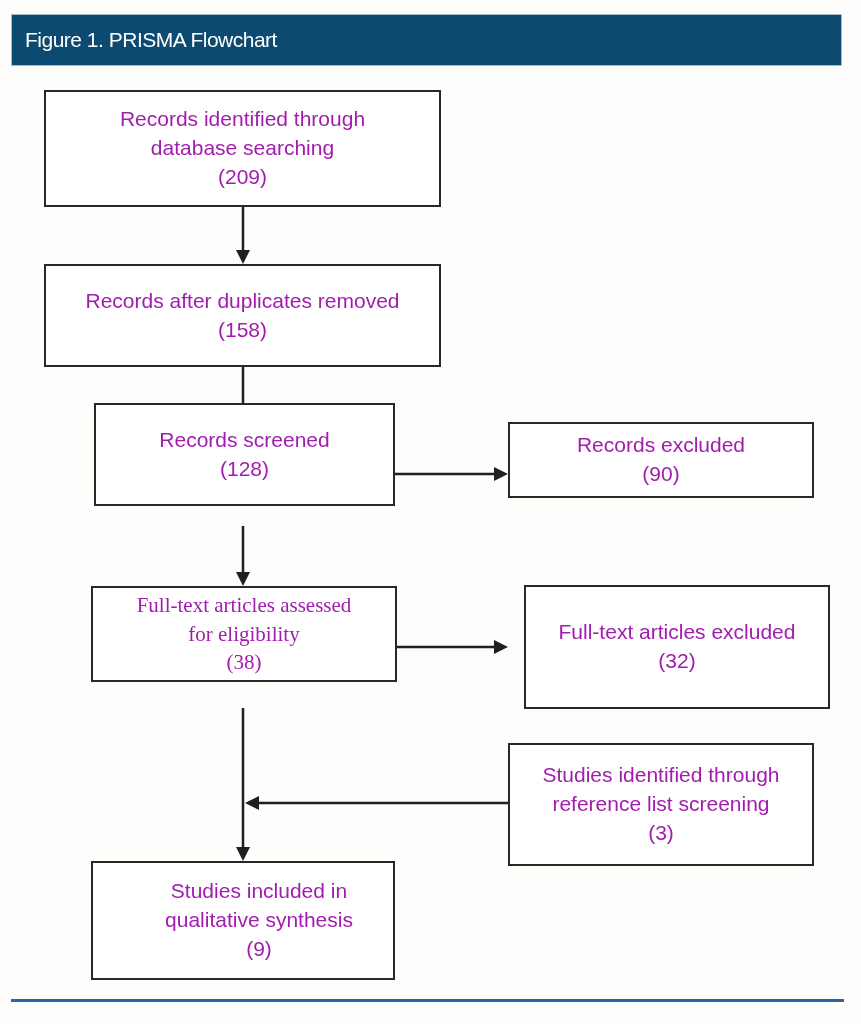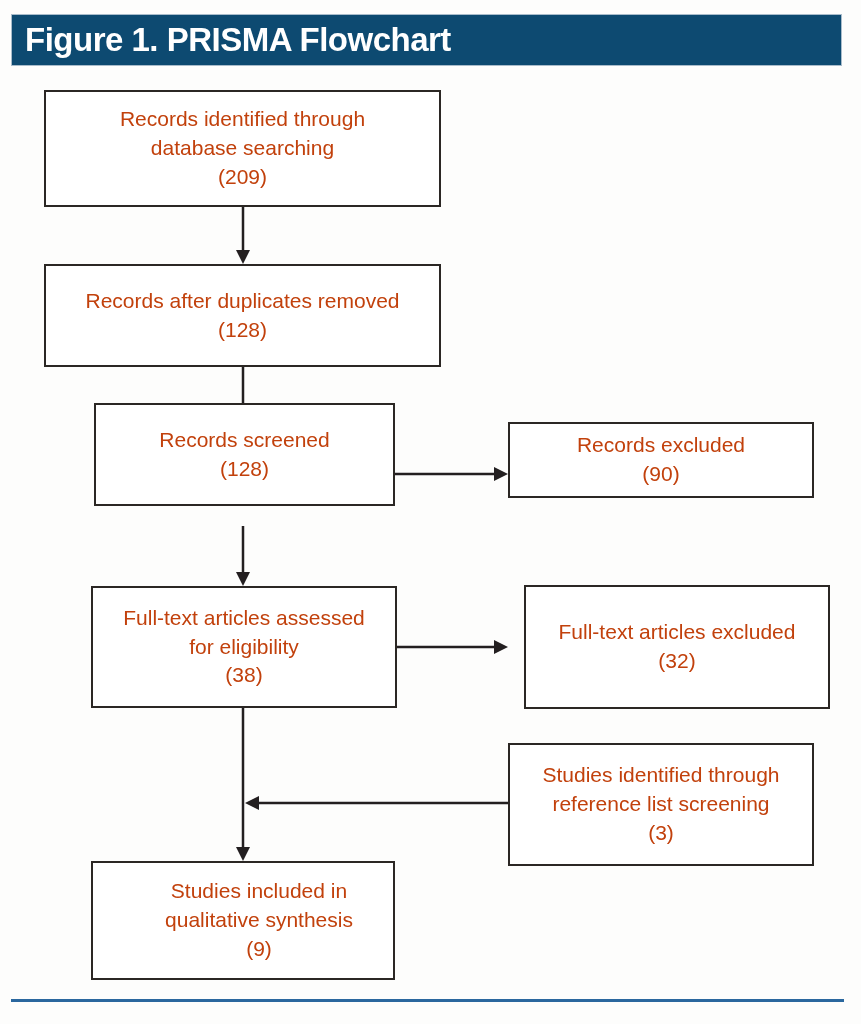--- a/index.html
+++ b/index.html
@@ -22,52 +22,52 @@
     width: 831px;
     height: 52px;
     background: #0d4a71;
     border: 1px solid #a9bccb;
     box-sizing: border-box;
     display: flex;
     align-items: center;
   }
   .header-title {
     color: #ffffff;
-    font-size: 33px;
-    font-weight: bold;
+    font-size: 21px;
+    font-weight: normal;
     padding-left: 13px;
     letter-spacing: -0.5px;
     white-space: nowrap;
   }
   .arrow-layer {
     position: absolute;
     left: 0;
     top: 0;
     width: 861px;
     height: 1024px;
   }
   .flow-box {
     position: absolute;
     box-sizing: border-box;
     background: #ffffff;
     border: 2px solid #2b2724;
     display: flex;
     align-items: center;
     justify-content: center;
     text-align: center;
-    color: #c2410c;
+    color: #a21caf;
     font-size: 21px;
     line-height: 1.38;
     white-space: pre-line;
   }
   .box-identified        { left: 44px;  top: 90px;  width: 397px; height: 117px; }
   .box-deduplicated      { left: 44px;  top: 264px; width: 397px; height: 103px; }
   .box-screened          { left: 94px;  top: 403px; width: 301px; height: 103px; }
   .box-records-excluded  { left: 508px; top: 422px; width: 306px; height: 76px; }
-  .box-fulltext-assessed { left: 91px;  top: 586px; width: 306px; height: 122px; }
+  .box-fulltext-assessed { left: 91px;  top: 586px; width: 306px; height: 96px; font-family: Liberation Serif, serif; }
   .box-fulltext-excluded { left: 508px; top: 585px; width: 306px; height: 124px; margin-left: 16px; }
   .box-reference         { left: 508px; top: 743px; width: 306px; height: 123px; }
   .box-included          { left: 91px;  top: 861px; width: 304px; height: 119px; padding-left: 32px; }
   .bottom-rule {
     position: absolute;
     left: 11px;
     top: 999px;
     width: 833px;
     height: 3px;
     background: #2a679e;
@@ -120,21 +120,21 @@
       <line class="arrow-line" x1="508" y1="803" x2="258" y2="803"></line>
       <polygon class="arrow-head" points="259,796 259,810 245,803"></polygon>
     </g>
   </svg>
 
   <div class="flow-box box-identified">Records identified through
 database searching
 (209)</div>
 
   <div class="flow-box box-deduplicated">Records after duplicates removed
-(128)</div>
+(158)</div>
 
   <div class="flow-box box-screened">Records screened
 (128)</div>
 
   <div class="flow-box box-records-excluded">Records excluded
 (90)</div>
 
   <div class="flow-box box-fulltext-assessed">Full-text articles assessed
 for eligibility
 (38)</div>

